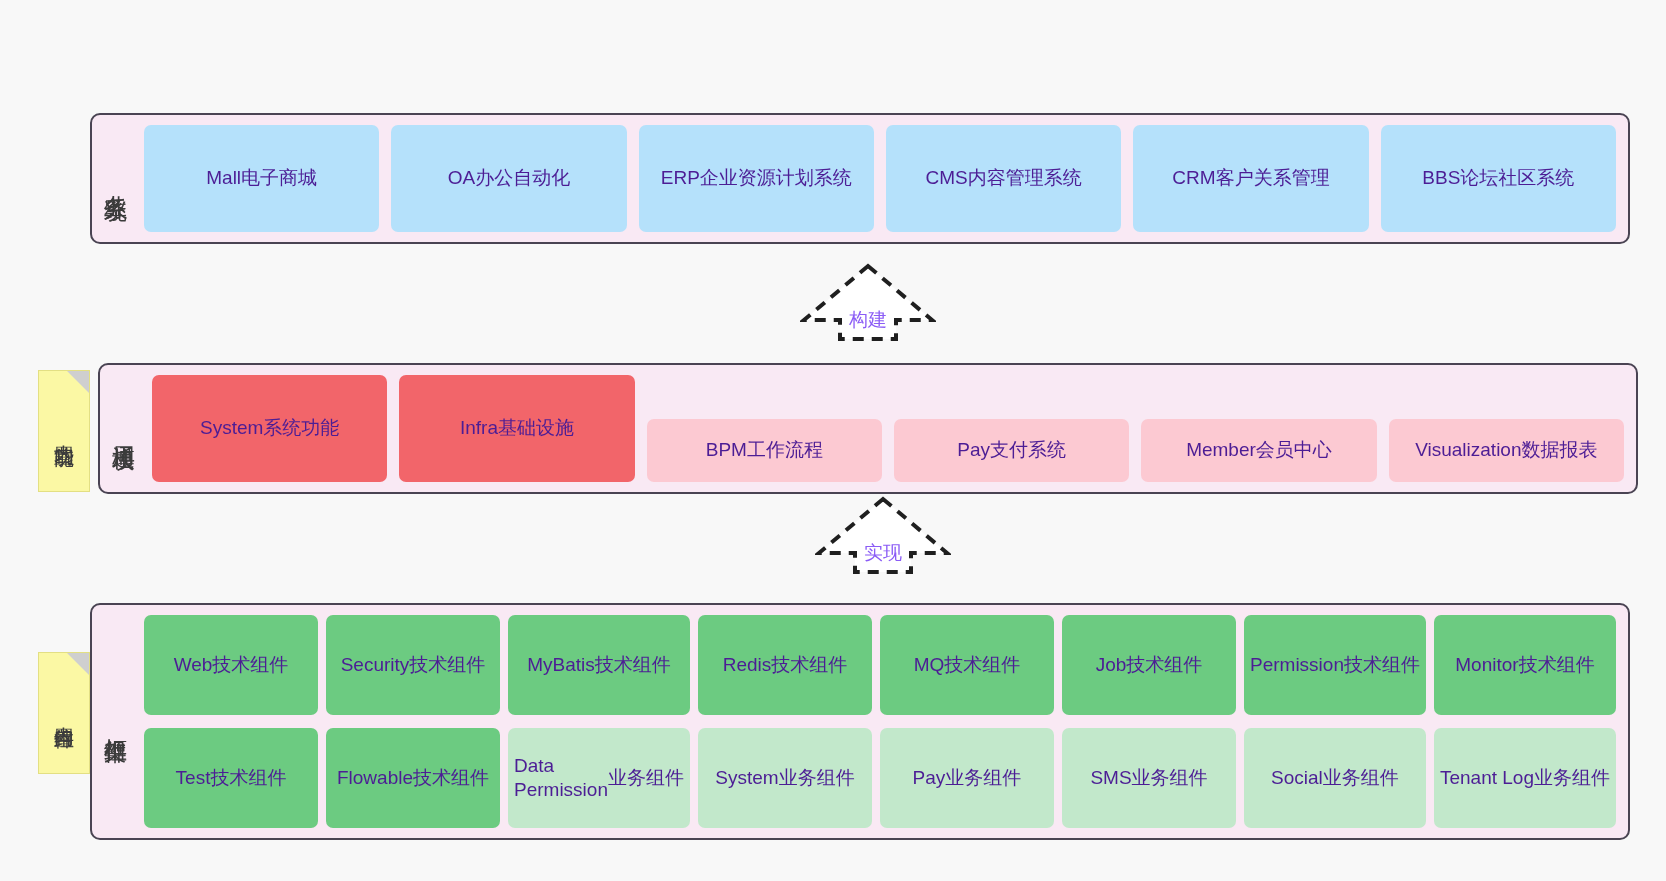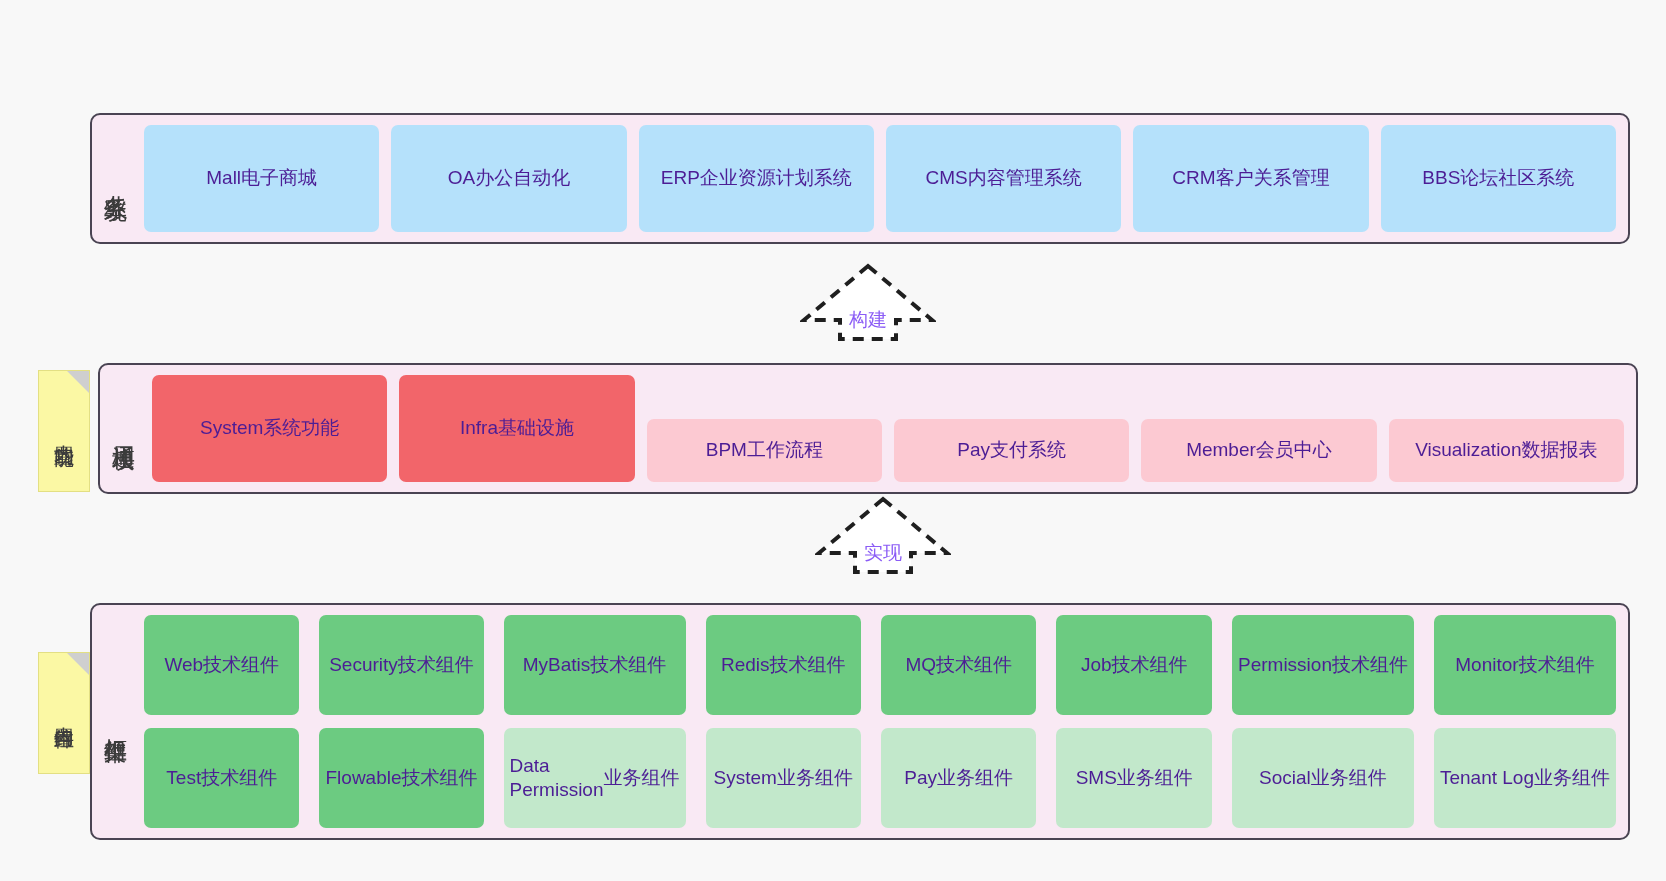--- a/index.html
+++ b/index.html
@@ -214,21 +214,21 @@
   <div class="arrow" style="left:815px; top:495px; width:136px; height:81px;">
     <svg width="136" height="81" viewBox="0 0 136 81">
       <path d="M 68 4 L 132 58 L 96 58 L 96 77 L 40 77 L 40 58 L 4 58 Z" fill="#ffffff" stroke="#1f1f1f" stroke-width="4" stroke-dasharray="11 8" stroke-linejoin="miter"></path>
     </svg>
   </div>
   <div class="arrow-label" style="left:883px; top:553px;">实现</div>
 
   <div class="layer" id="layer-framework-components" style="left:90px; top:603px; width:1540px; height:237px;">
     <div class="layer-title">框架组件</div>
     <div class="layer-body">
-      <div class="layer-grid" style="grid-template-columns:repeat(8,1fr); grid-template-rows:1fr 1fr; gap:13px 20px;">
+      <div class="layer-grid" style="grid-template-columns:repeat(8,1fr); grid-template-rows:1fr 1fr; gap:13px 8px;">
 
         <div class="box c-green">
           <span class="en">Web</span>
           <span class="cn">技术组件</span>
         </div>
         <div class="box c-green">
           <span class="en">Security</span>
           <span class="cn">技术组件</span>
         </div>
         <div class="box c-green">

